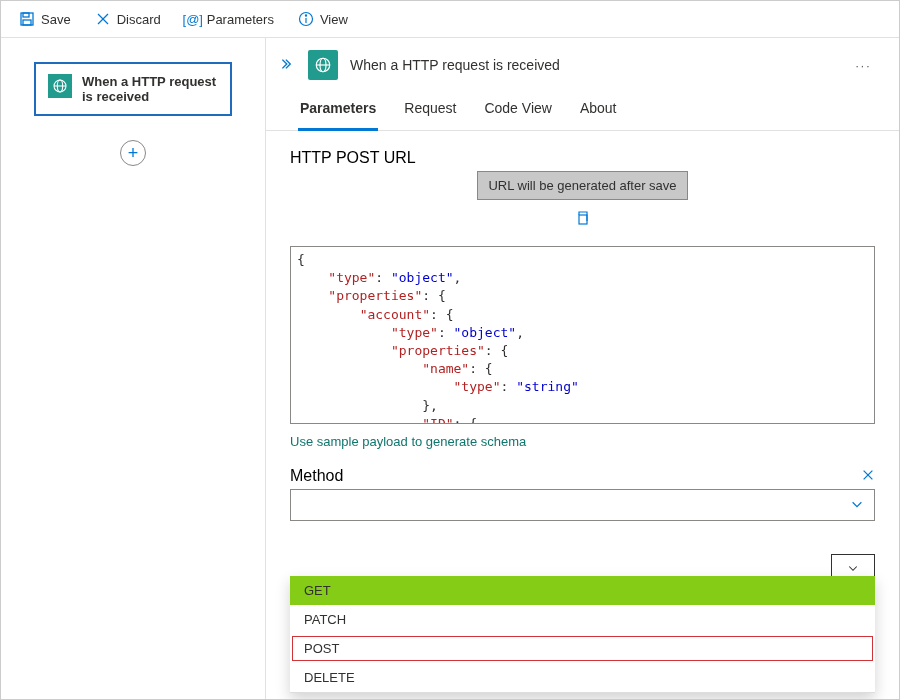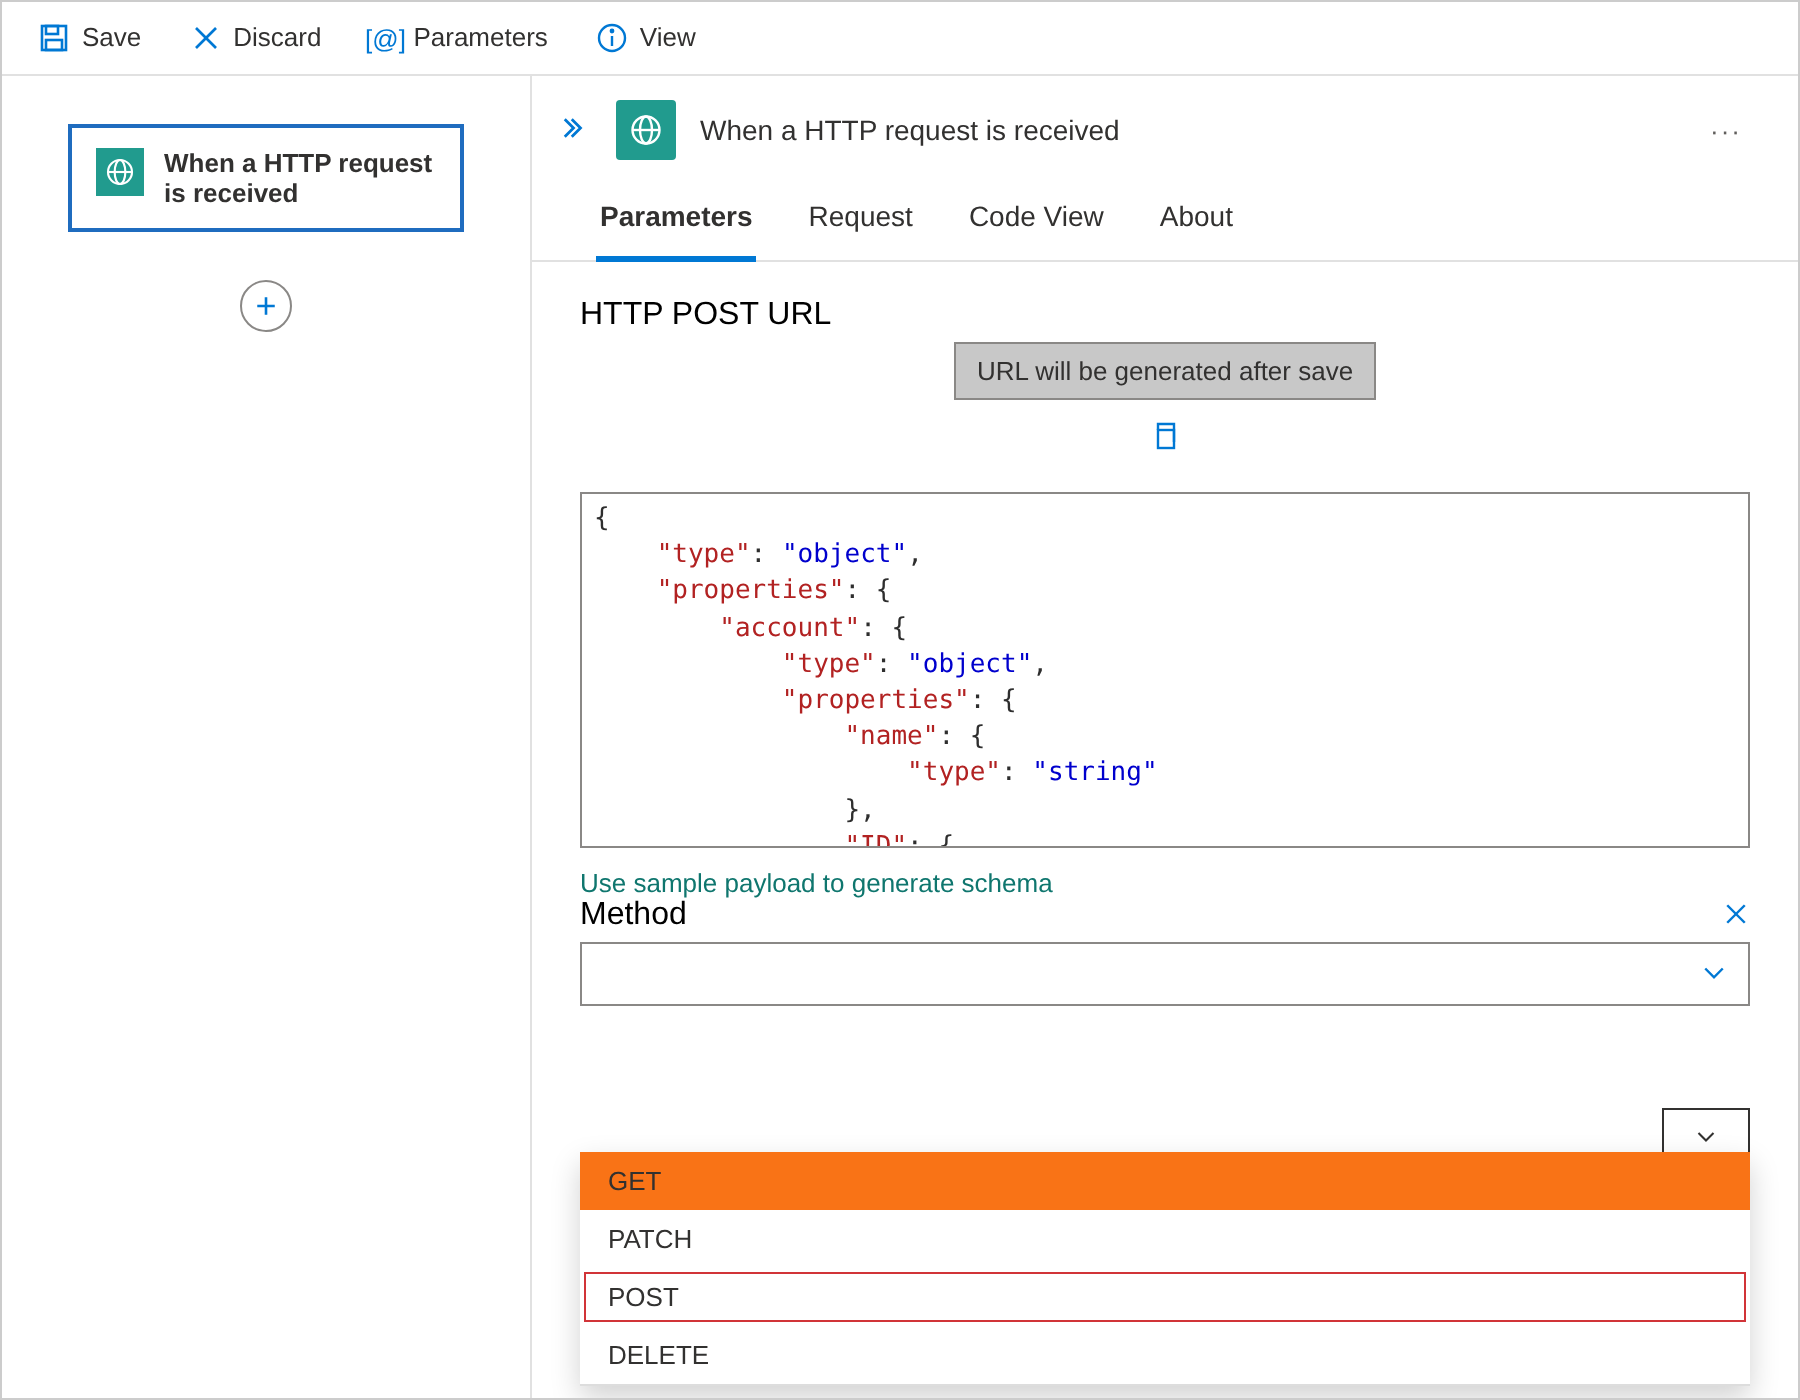--- a/index.html
+++ b/index.html
@@ -1,19 +1,19 @@
 <!DOCTYPE html>
 <html><head>
   <meta charset="utf-8">
   <style>
     * { box-sizing: border-box; margin: 0; padding: 0; }
     body { font-family: "Segoe UI", -apple-system, sans-serif; font-size: 13px; color: #323130; background: #fff; width: 900px; height: 700px; overflow: hidden; border: 1px solid #ccc; }
     
     .toolbar { display: flex; align-items: center; gap: 4px; padding: 6px 8px; border-bottom: 1px solid #e1e1e1; }
-    .toolbar-btn { display: flex; gap: 6px; padding: 4px 10px; background: transparent; border: none; cursor: pointer; color: #323130; font-size: 13px; }
+    .toolbar-btn { display: flex; align-items: center; gap: 6px; padding: 4px 10px; background: transparent; border: none; cursor: pointer; color: #323130; font-size: 13px; }
     .toolbar-icon { width: 16px; height: 16px; display: inline-flex; align-items: center; justify-content: center; color: #0078d4; }
     
     .main { display: flex; height: calc(700px - 38px); }
     .canvas { width: 265px; border-right: 1px solid #e1e1e1; padding: 24px 18px; display: flex; flex-direction: column; align-items: center; gap: 24px; }
     .trigger-card { border: 2px solid #1f6cbf; padding: 10px 12px; display: flex; align-items: flex-start; gap: 10px; width: 198px; font-weight: 600; }
     .trigger-icon { width: 24px; height: 24px; background: #219b8e; display: flex; align-items: center; justify-content: center; flex-shrink: 0; }
     .trigger-icon svg { width: 16px; height: 16px; }
     .add-btn { width: 26px; height: 26px; border: 1px solid #8a8886; border-radius: 50%; background: #fff; display: flex; align-items: center; justify-content: center; cursor: pointer; color: #0078d4; font-size: 18px; font-weight: 300; }
     
     .detail { flex: 1; padding: 12px 0 0 0; position: relative; }
@@ -39,32 +39,32 @@
     .schema-box::-webkit-scrollbar { width: 16px; }
     .schema-box::-webkit-scrollbar-track { background: #f0f0f0; }
     .schema-box::-webkit-scrollbar-thumb { background: #c8c8c8; }
     .tok-brace { color: #2e2e2e; }
     .tok-key { color: #b22222; }
     .tok-str { color: #0000cd; }
     .tok-punc { color: #2e2e2e; }
     
     .link { color: #0f766e; font-size: 13px; cursor: pointer; margin-top: 48px; }
     
-    .method-row { }
+    .method-row { margin-top: 18px; }
     .method-label-row { display: flex; justify-content: space-between; align-items: center; margin-bottom: 4px; }
     .close-x { color: #0078d4; cursor: pointer; font-size: 14px; }
     .method-select { border: 1px solid #8a8886; height: 32px; background: #fff; display: flex; align-items: center; justify-content: flex-end; padding: 0 10px; cursor: pointer; position: relative; }
     .chevron { color: #0078d4; }
     
     .collapsed-field { position: absolute; right: 24px; top: 516px; width: 44px; height: 30px; border: 1px solid #323130; display: flex; align-items: center; justify-content: center; cursor: pointer; background: #fff; }
     .collapsed-field .chevron { color: #323130; }
     
     .dropdown { position: absolute; left: 24px; top: 538px; right: 24px; background: #fff; border-bottom: 1px solid #ddd; box-shadow: 0 6px 14px rgba(0,0,0,0.18); z-index: 10; }
     .dropdown-opt { padding: 7px 14px; cursor: pointer; font-size: 13px; }
-    .dropdown-opt.hover { background: #f97316; }
+    .dropdown-opt.hover { background: #84cc16; }
     .dropdown-opt.selected { outline: 1.5px solid #d13438; outline-offset: -3px; }
   </style>
 </head>
 <body>
 
 <div class="toolbar">
   <button class="toolbar-btn">
     <span class="toolbar-icon">
       <svg viewBox="0 0 16 16" width="16" height="16" fill="none" stroke="#0078d4" stroke-width="1.3">
           <rect x="2" y="2" width="12" height="12"></rect>

